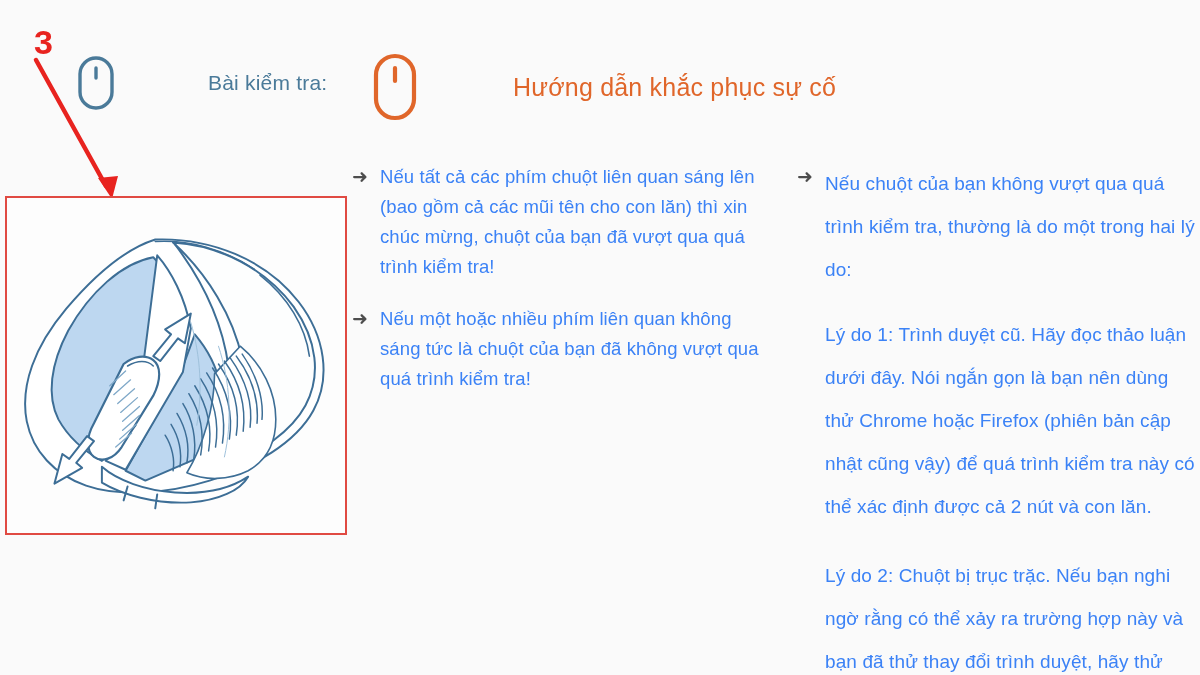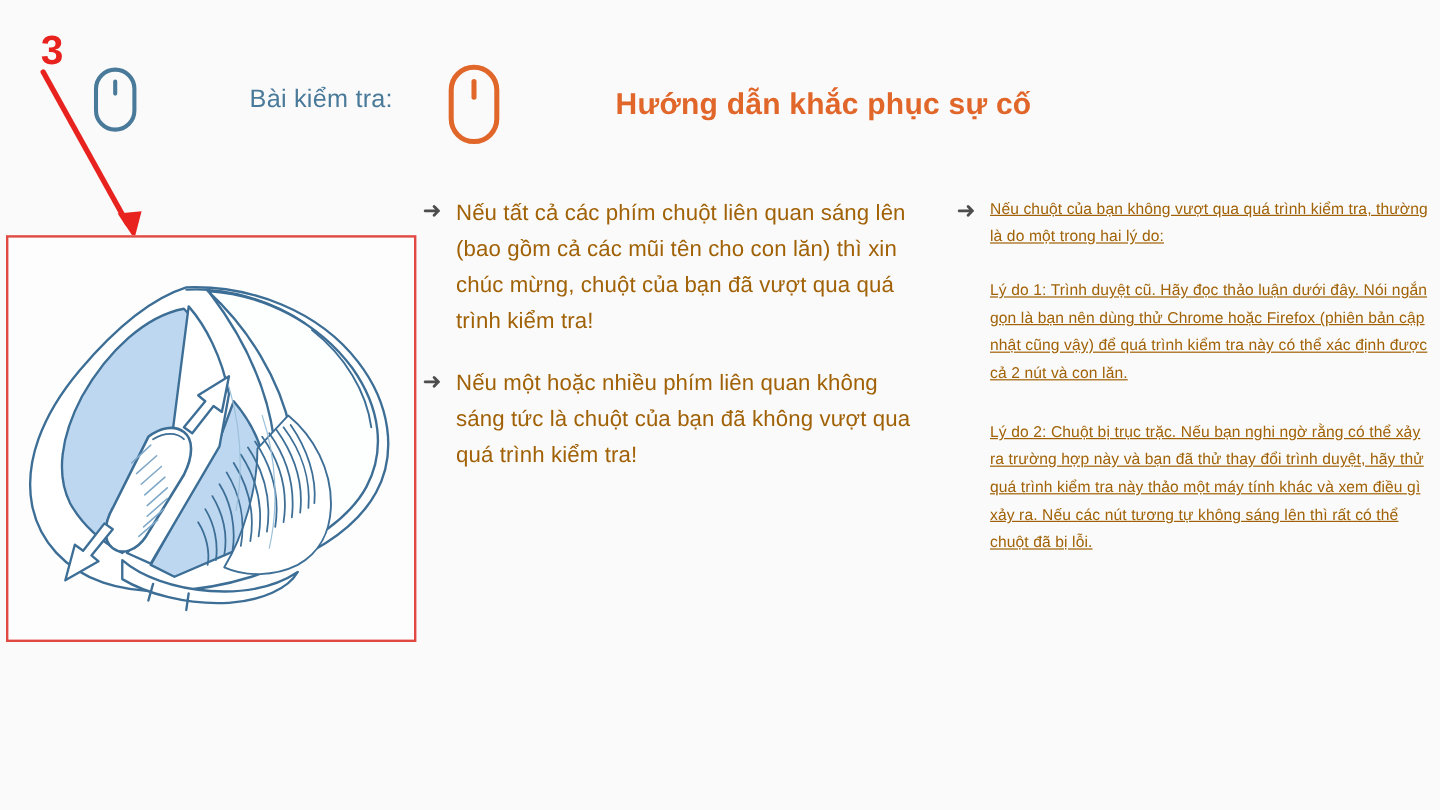--- a/index.html
+++ b/index.html
@@ -16,21 +16,21 @@
     position: absolute; left: 34px; top: 25px;
     font-size: 34px; font-weight: 700; color: #e8231f;
     font-family: "Liberation Sans", sans-serif;
     line-height: 1;
   }
   .annot-arrow { position: absolute; left: 0px; top: 0px; width: 360px; height: 230px; pointer-events: none; }
 
   
   .hdr { position: absolute; display: flex; align-items: center; }
   .hdr-left { left: 76px; top: 54px; gap: 48px; }
-  .hdr-right { left: 371px; top: 52px; font-weight: bold; }
+  .hdr-right { left: 371px; top: 52px; }
   .mouse-ico { flex: 0 0 auto; }
   .hdr-title {
     font-size: 21px; letter-spacing: .2px; white-space: nowrap;
   }
   .hdr-left .hdr-title { color: #4a7a99; margin-left: 44px; }
   .hdr-right .hdr-title { color: #e0662a; font-size: 25px; margin-left: 94px; }
 
   
   .figure-box {
     position: absolute; left: 5px; top: 196px;
@@ -44,24 +44,24 @@
   .col { position: absolute; }
   .col-mid { left: 352px; top: 162px; width: 420px; }
   .col-right { left: 797px; top: 162px; width: 400px; }
 
   .bullet { display: flex; align-items: flex-start; margin-bottom: 22px; }
   .bullet-arrow {
     flex: 0 0 auto; width: 28px; color: #4d4d4d;
     font-size: 19px; line-height: 27px; padding-top: 1px;
   }
   .bullet-text, .para {
-    color: #a16207; font-size: 18.5px; line-height: 30px;
+    color: #3b82f6; font-size: 18.5px; line-height: 30px;
     letter-spacing: .1px;
   }
-  .col-right .bullet-text, .col-right .para { font-size: 13px; line-height: 23px; text-decoration: underline; }
+  .col-right .bullet-text, .col-right .para { font-size: 19px; line-height: 43px; }
   .para { margin-left: 28px; margin-bottom: 26px; }
 </style>
 </head>
 <body>
 
 <div class="page">
 
   <div class="annot-number">3</div>
 
   <svg class="annot-arrow" viewBox="0 0 360 230">

